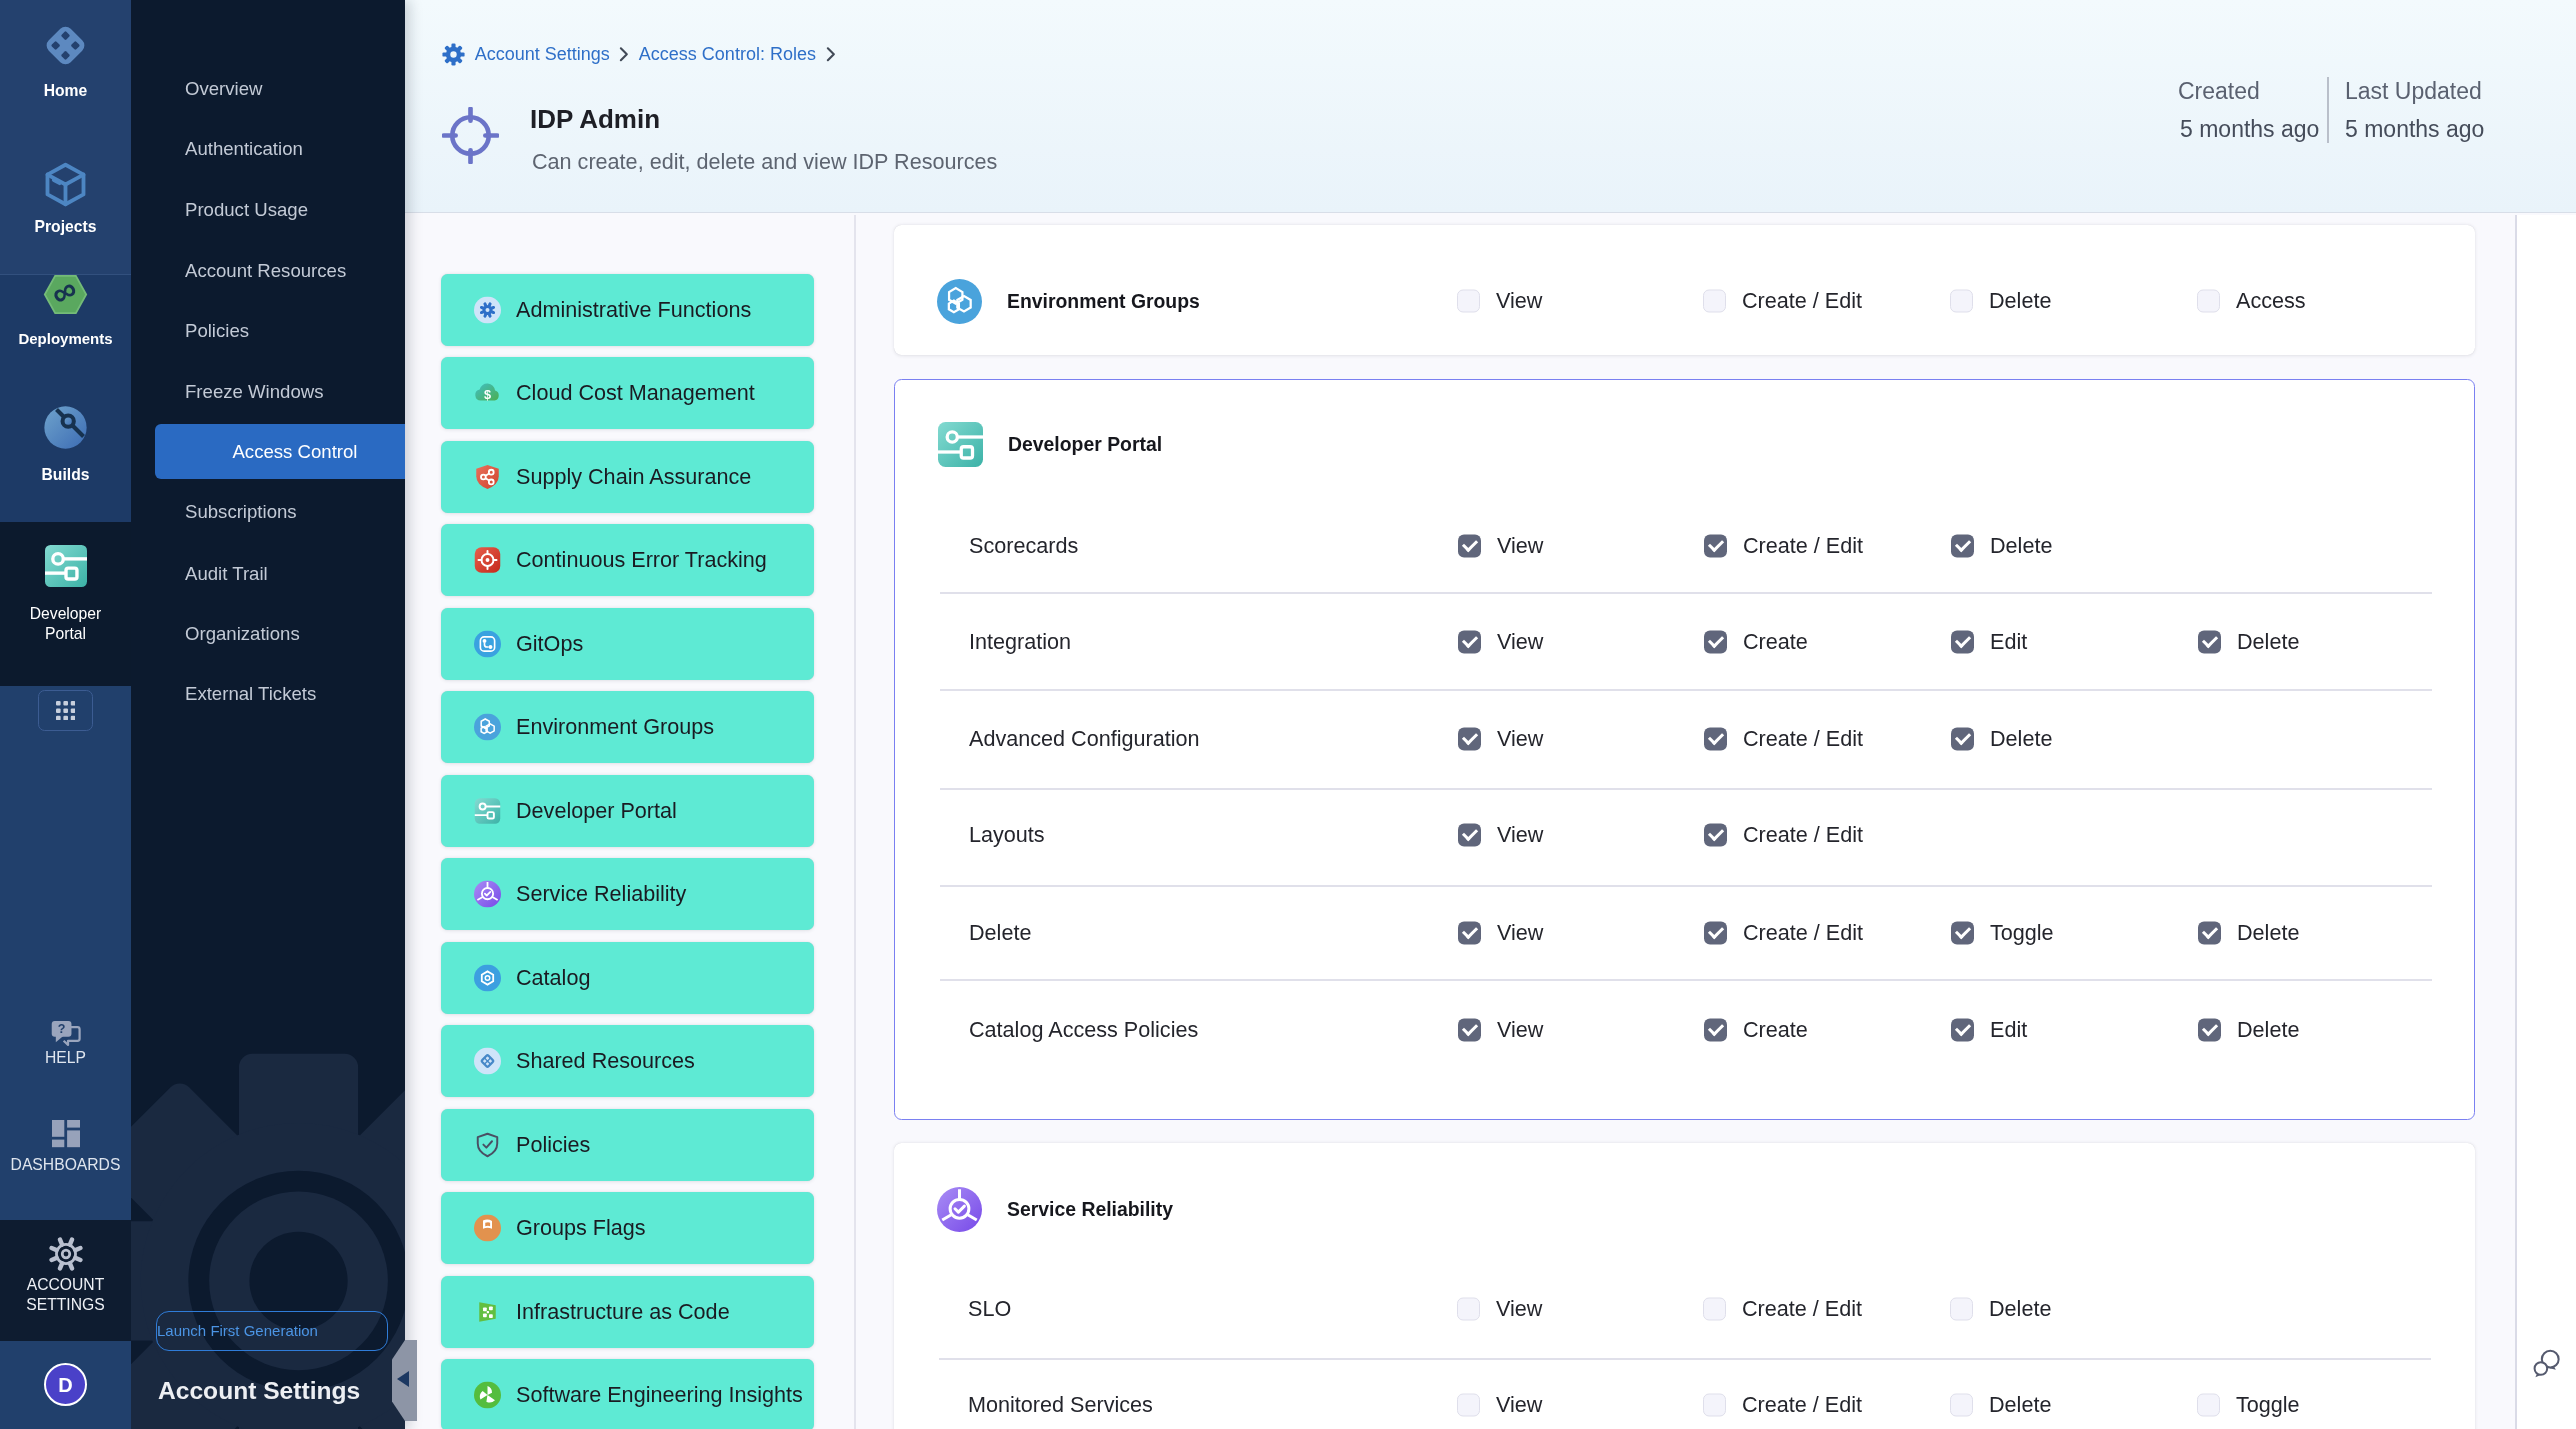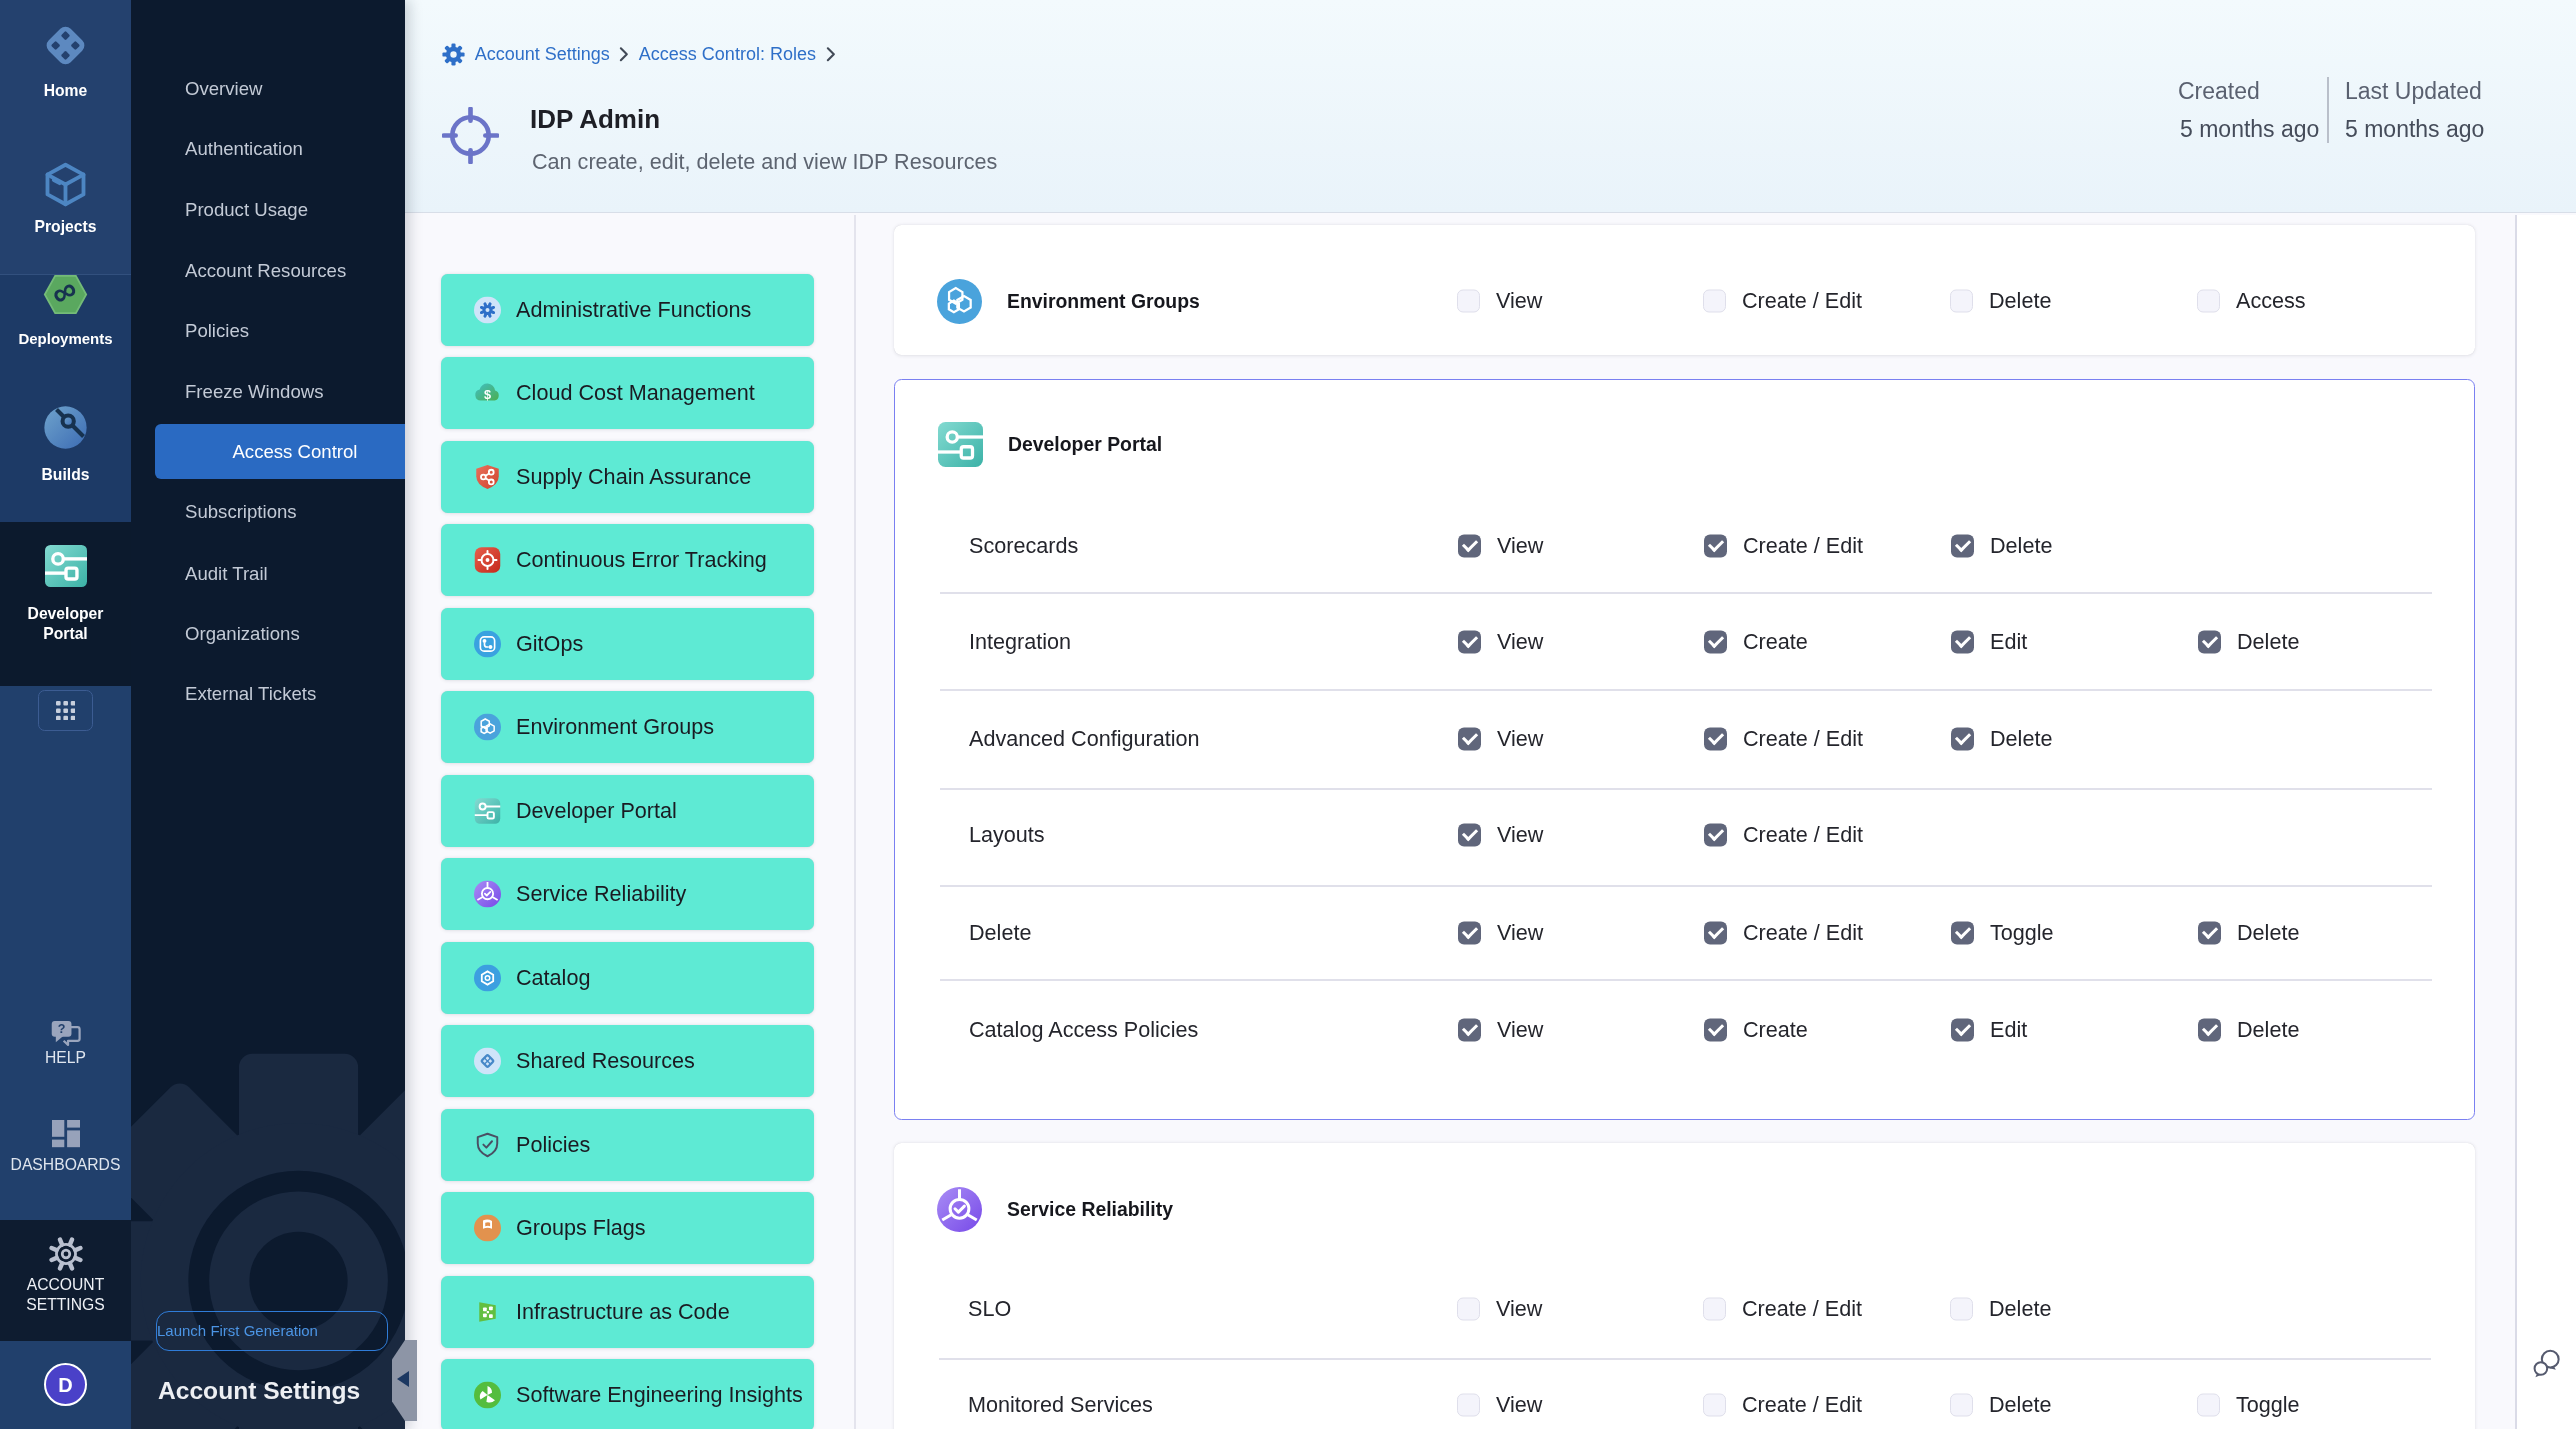--- a/index.html
+++ b/index.html
@@ -109,21 +109,21 @@
         </defs>
         <rect x="0" y="0" width="56" height="56" rx="7.3" fill="url(#dpgr)"></rect>
         <g stroke="#ffffff" stroke-width="4.5" fill="none">
           <line x1="24.6" y1="18.5" x2="56" y2="18.5"></line>
           <circle cx="17.4" cy="18.5" r="7.0"></circle>
           <line x1="0" y1="37.5" x2="28.0" y2="37.5"></line>
           <rect x="28.0" y="30.8" width="14.6" height="14.6" rx="2.8"></rect>
         </g>
       </svg></div>
     <div class="mod" style="top:604px;">
-      <div class="lbl" style="font-size:15.7px;color:#fff;line-height:20px;font-weight:700;">Developer<br>Portal</div>
+      <div class="lbl" style="font-size:15.7px;color:#fff;line-height:20px;font-weight:400;">Developer<br>Portal</div>
     </div>
 <div style="position:absolute;left:38px;top:690px;width:55px;height:41px;border:1.5px solid #3c5c92;border-radius:6.7px;"></div>
 <div style="position:absolute;left:56px;top:701px;"><svg width="19.4" height="19.4" viewBox="0 0 26 26">
         <rect x="0.0" y="0.0" width="6.2" height="6.2" rx="1.5" fill="#c7cfdd"></rect>
         <rect x="9.9" y="0.0" width="6.2" height="6.2" rx="1.5" fill="#c7cfdd"></rect>
         <rect x="19.8" y="0.0" width="6.2" height="6.2" rx="1.5" fill="#c7cfdd"></rect>
         <rect x="0.0" y="9.9" width="6.2" height="6.2" rx="1.5" fill="#c7cfdd"></rect>
         <rect x="9.9" y="9.9" width="6.2" height="6.2" rx="1.5" fill="#c7cfdd"></rect>
         <rect x="19.8" y="9.9" width="6.2" height="6.2" rx="1.5" fill="#c7cfdd"></rect>
         <rect x="0.0" y="19.8" width="6.2" height="6.2" rx="1.5" fill="#c7cfdd"></rect>

